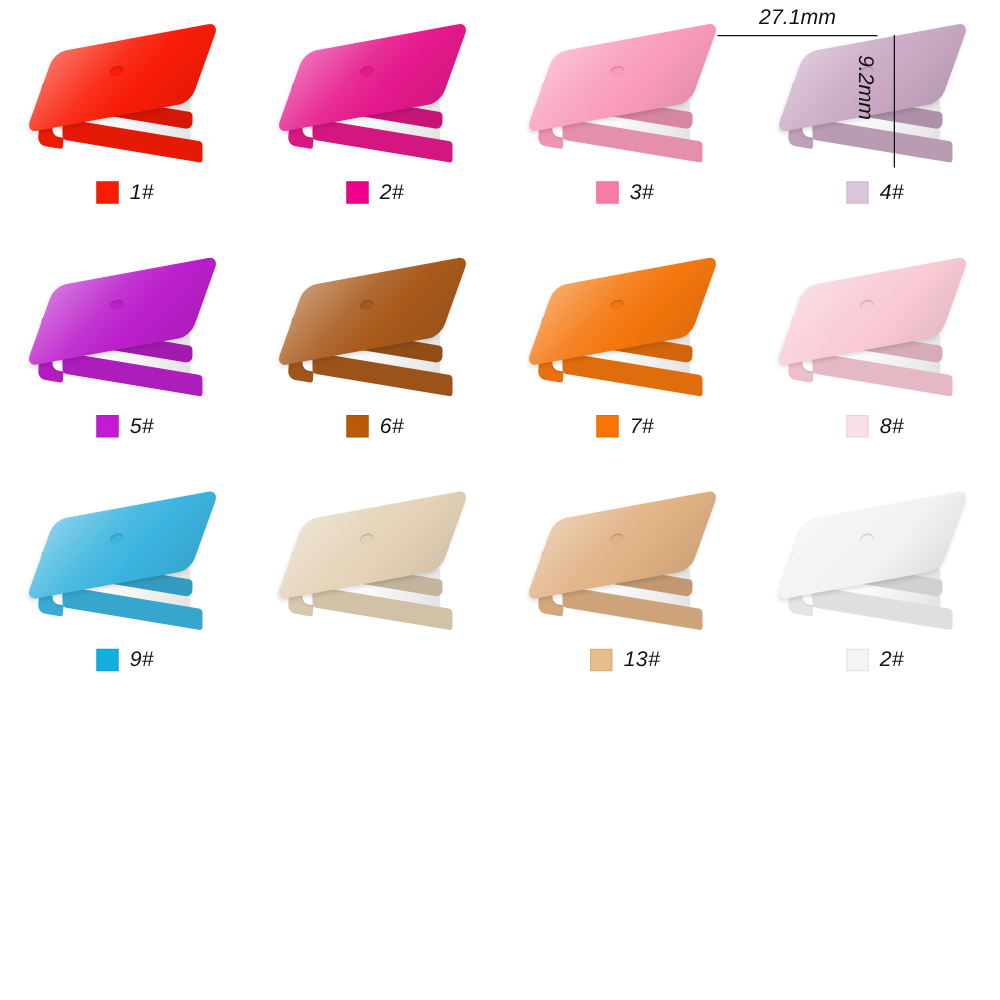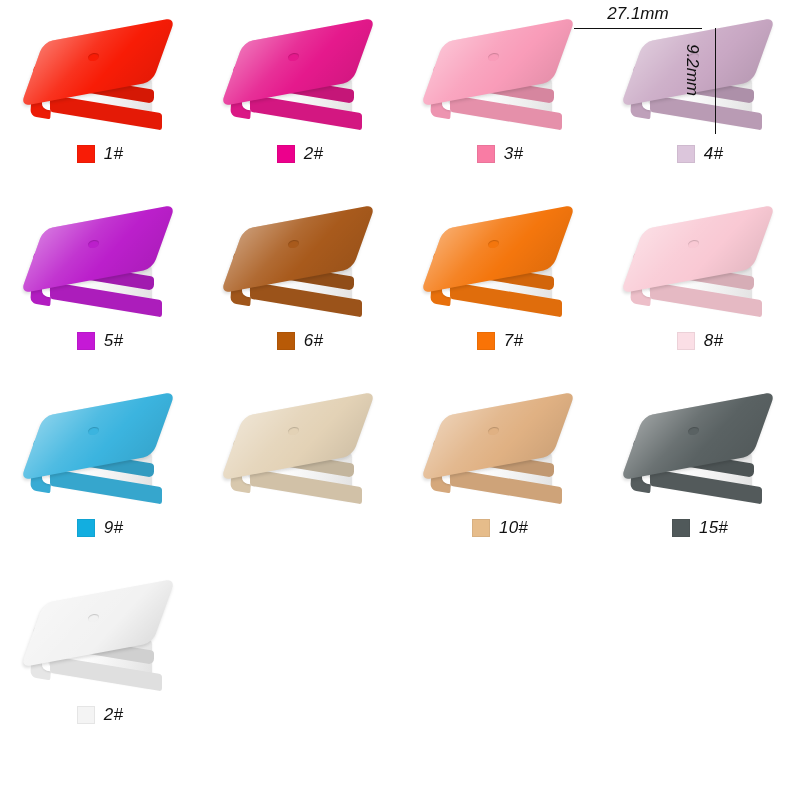--- a/index.html
+++ b/index.html
@@ -320,36 +320,21 @@
       <div class="spine" style="background: rgb(224, 177, 131);"></div>
       <div class="pages"></div>
       <div class="notch"></div>
       <div class="baselip" style="background: rgb(224, 177, 131);"></div>
       <div class="lidedge" style="background: rgb(224, 177, 131);"></div>
       <div class="lid" style="background: rgb(224, 177, 131);"></div>
       <div class="dimple" style="background: rgb(224, 177, 131);"></div>
     </div>
     <div class="caption">
       <span class="swatch" style="background: rgb(230, 188, 138);"></span>
-      <span class="labeltxt">10#</span>
-    </div>
-    </div>
-    <div class="cell">
-    <div class="product">
-      <div class="spine" style="background: rgb(90, 98, 99);"></div>
-      <div class="pages"></div>
-      <div class="notch"></div>
-      <div class="baselip" style="background: rgb(90, 98, 99);"></div>
-      <div class="lidedge" style="background: rgb(90, 98, 99);"></div>
-      <div class="lid" style="background: rgb(90, 98, 99);"></div>
-      <div class="dimple" style="background: rgb(90, 98, 99);"></div>
-    </div>
-    <div class="caption">
-      <span class="swatch" style="background: rgb(80, 89, 90);"></span>
-      <span class="labeltxt">15#</span>
+      <span class="labeltxt">13#</span>
     </div>
     </div>
     <div class="cell">
     <div class="product">
       <div class="spine" style="background: rgb(242, 242, 242);"></div>
       <div class="pages"></div>
       <div class="notch"></div>
       <div class="baselip" style="background: rgb(242, 242, 242);"></div>
       <div class="lidedge" style="background: rgb(242, 242, 242);"></div>
       <div class="lid" style="background: rgb(242, 242, 242);"></div>

